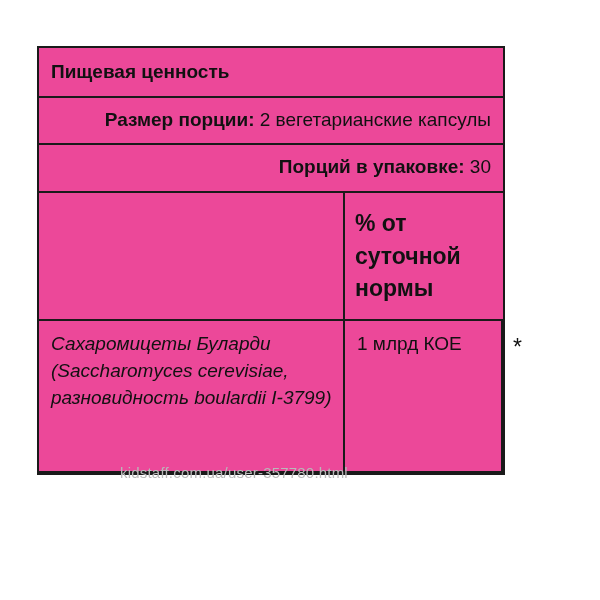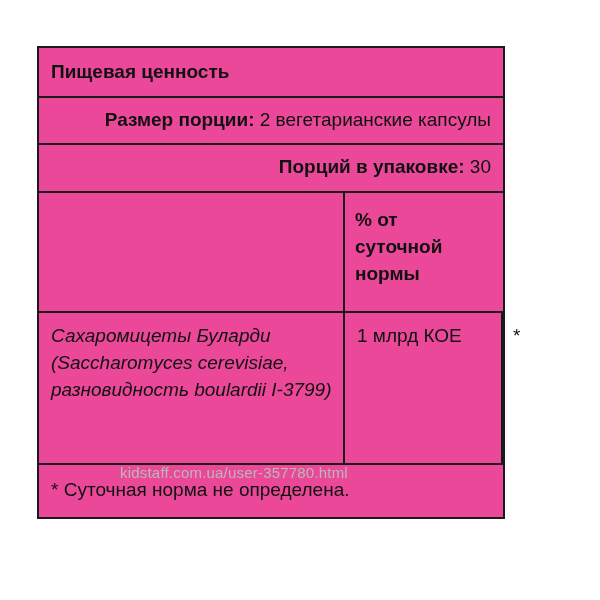--- a/index.html
+++ b/index.html
@@ -64,21 +64,21 @@
     box-sizing: border-box;
     padding: 10px 8px 10px 12px;
     border-right: 2px solid #1a1a1a;
     font-size: 19px;
     line-height: 1.42;
   }
   .col-dv {
     flex: 1 1 auto;
     box-sizing: border-box;
     padding: 10px 16px 10px 10px;
-    font-size: 19px;
+    font-size: 23px;
     line-height: 1.42;
   }
   .head .col-name,
   .head .col-amount,
   .head .col-dv {
     font-weight: bold;
     padding-top: 14px;
     padding-bottom: 14px;
   }
   .head .col-name {
@@ -125,19 +125,16 @@
     <div class="col-name"></div>
     <div class="col-dv">% от суточной нормы</div>
   </div>
 
   <div class="row cellrow ingredient">
     <div class="col-name">Сахаромицеты Буларди (Saccharomyces cerevisiae, разновидность boulardii I-3799)</div>
     <div class="col-amount">1 млрд КОЕ</div>
     <div class="col-dv">*</div>
   </div>
 
-  <div class="row last">
-    <div class="footnote">* Суточная норма не определена.</div>
-  </div>
 
 </div>
 
 <div class="watermark">kidstaff.com.ua/user-357780.html</div>
 
 </body></html>

